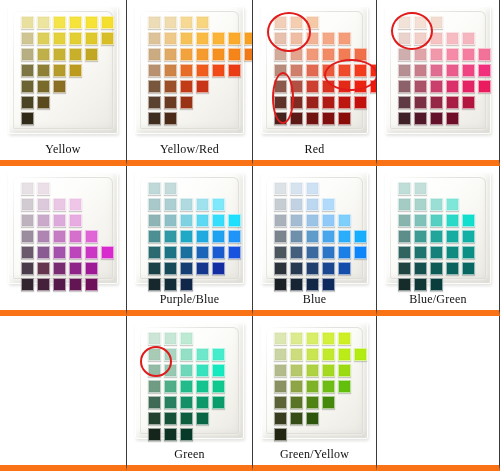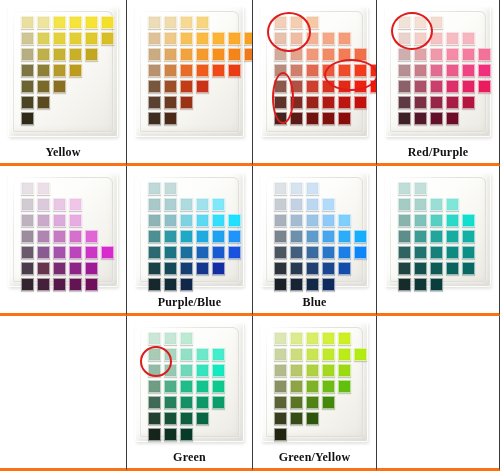--- a/index.html
+++ b/index.html
@@ -17,24 +17,23 @@
     position: relative;
     width: 500px;
     height: 471px;
     box-sizing: border-box;
     background: #ffffff;
   }
   .cell {
     position: absolute;
     box-sizing: border-box;
     border-right: 1px solid #3a3a3a;
-    border-bottom: 3px solid #f97316;
+    border-bottom: 6px solid #f97316;
     background: #ffffff;
     overflow: hidden;
-    font-weight: bold;
   }
   .cell.empty-cell {
     background: #ffffff;
   }
   .cell.last-col { border-right: 1px solid #3a3a3a; }
   .outer-border {
     position: absolute;
     left: 0; top: 0;
     width: 500px; height: 471px;
     box-sizing: border-box;
@@ -236,20 +235,21 @@
               <div class="sw" style="background: rgb(107, 58, 34);"></div>
               <div class="sw" style="background: rgb(154, 51, 21);"></div>
             </div>
             <div class="srow">
               <div class="sw" style="background: rgb(63, 46, 32);"></div>
               <div class="sw" style="background: rgb(76, 42, 24);"></div>
             </div>
           </div>
         </div>
       </div>
+      <div class="label">Yellow/Red</div>
     </div>
     <div class="cell" style="left: 253px; top: 0px; width: 124px; height: 166px;">
       <div class="card-wrap">
         <div class="card">
           <div class="swatch-area">
             <div class="srow">
               <div class="sw" style="background: rgb(242, 207, 184);"></div>
               <div class="sw" style="background: rgb(245, 205, 176);"></div>
               <div class="sw" style="background: rgb(246, 201, 166);"></div>
             </div>
@@ -300,20 +300,21 @@
               <div class="sw" style="background: rgb(113, 20, 17);"></div>
               <div class="sw" style="background: rgb(127, 16, 13);"></div>
               <div class="sw" style="background: rgb(138, 13, 10);"></div>
             </div>
           </div>
           <div class="annot" style="left: 6px; top: 6px; width: 44px; height: 40px; border-color: rgb(224, 27, 27);"></div>
           <div class="annot" style="left: 63px; top: 53px; width: 54px; height: 32px; border-color: rgb(224, 27, 27);"></div>
           <div class="annot" style="left: 11px; top: 66px; width: 22px; height: 52px; border-color: rgb(224, 27, 27);"></div>
         </div>
       </div>
+      <div class="label">Red</div>
     </div>
     <div class="cell last-col" style="left: 377px; top: 0px; width: 123px; height: 166px;">
       <div class="card-wrap">
         <div class="card">
           <div class="swatch-area">
             <div class="srow">
               <div class="sw" style="background: rgb(242, 227, 216);"></div>
               <div class="sw" style="background: rgb(244, 224, 212);"></div>
               <div class="sw" style="background: rgb(243, 221, 208);"></div>
             </div>
@@ -358,21 +359,20 @@
             <div class="srow">
               <div class="sw" style="background: rgb(63, 33, 40);"></div>
               <div class="sw" style="background: rgb(82, 24, 42);"></div>
               <div class="sw" style="background: rgb(99, 17, 42);"></div>
               <div class="sw" style="background: rgb(111, 12, 39);"></div>
             </div>
           </div>
           <div class="annot" style="left: 6px; top: 6px; width: 42px; height: 38px; border-color: rgb(224, 27, 27);"></div>
         </div>
       </div>
-      <div class="label">Red/Purple</div>
     </div>
     <div class="cell" style="left: 0px; top: 166px; width: 127px; height: 150px;">
       <div class="card-wrap">
         <div class="card">
           <div class="swatch-area">
             <div class="srow">
               <div class="sw" style="background: rgb(231, 224, 228);"></div>
               <div class="sw" style="background: rgb(237, 223, 232);"></div>
             </div>
             <div class="srow">
@@ -575,20 +575,21 @@
               <div class="sw" style="background: rgb(9, 104, 98);"></div>
             </div>
             <div class="srow">
               <div class="sw" style="background: rgb(22, 44, 43);"></div>
               <div class="sw" style="background: rgb(15, 55, 53);"></div>
               <div class="sw" style="background: rgb(10, 62, 60);"></div>
             </div>
           </div>
         </div>
       </div>
+      <div class="label">Blue/Green</div>
     </div>
     <div class="cell empty-cell" style="left: 0px; top: 316px; width: 127px; height: 155px;"></div>
     <div class="cell" style="left: 253px; top: 316px; width: 124px; height: 155px;">
       <div class="card-wrap">
         <div class="card">
           <div class="swatch-area">
             <div class="srow">
               <div class="sw" style="background: rgb(220, 231, 180);"></div>
               <div class="sw" style="background: rgb(219, 235, 142);"></div>
               <div class="sw" style="background: rgb(216, 238, 102);"></div>

